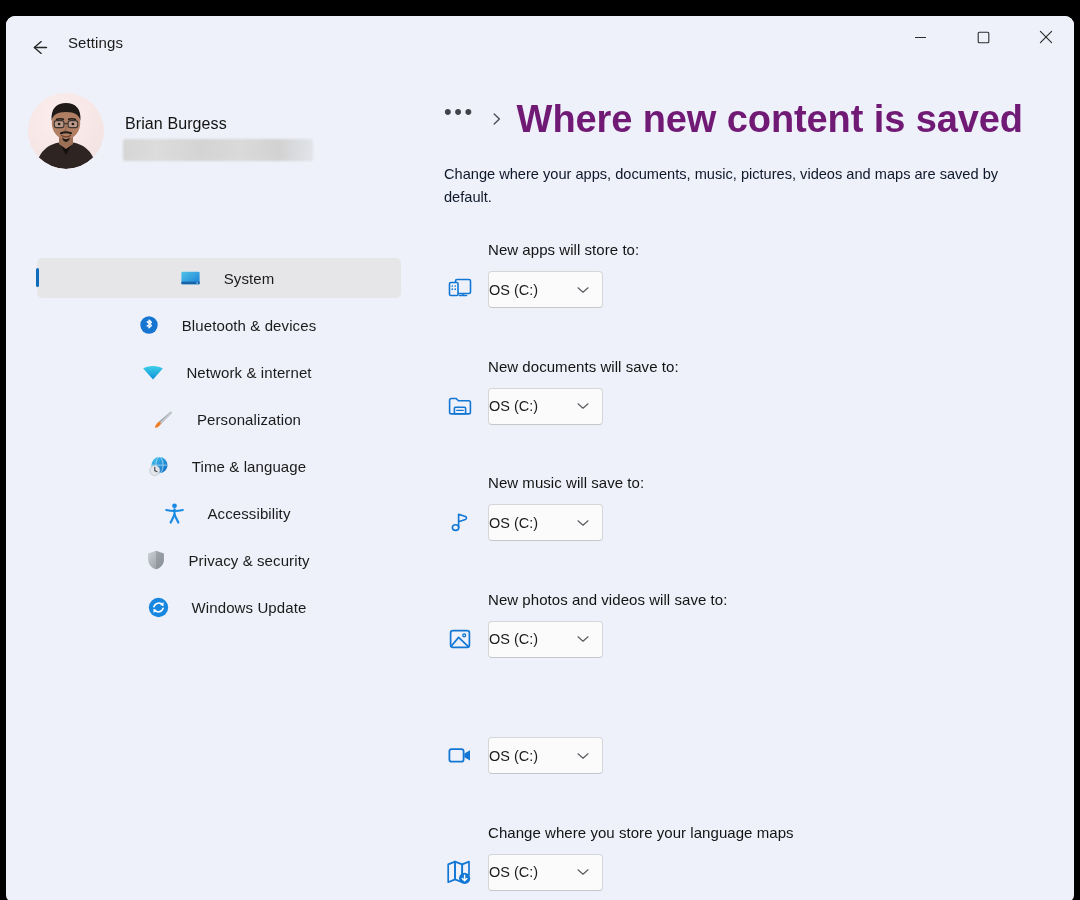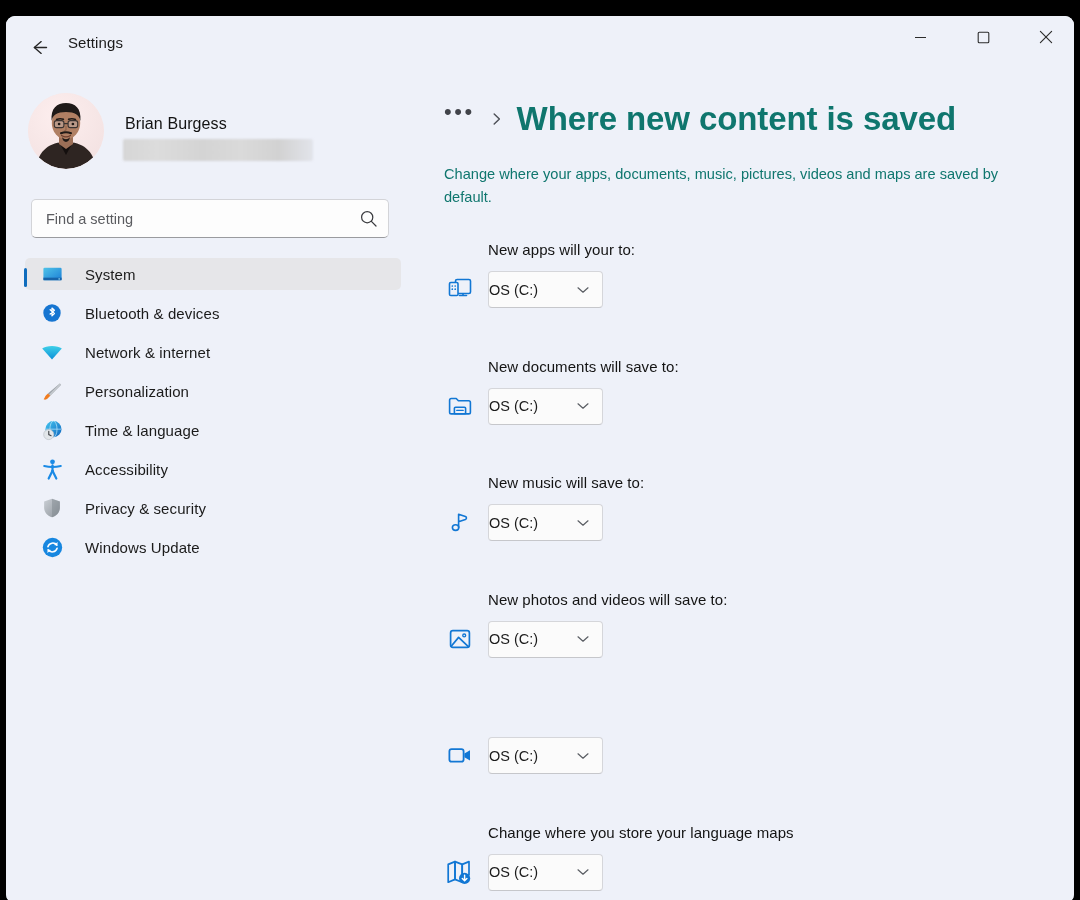--- a/index.html
+++ b/index.html
@@ -131,26 +131,27 @@
     cursor: pointer;
   }
 
   #nav-list {
     position: absolute;
     left: 0; top: 180px;
     width: 420px;
   }
   .nav-item {
     position: relative;
-    margin: 0 25px 7px 19px;
-    height: 32px;
+    margin: 0 25px 7px 31px;
+    height: 40px;
     display: flex;
     align-items: center;
     border-radius: 5px;
     cursor: pointer;
+    justify-content: center;
   }
   .nav-item.selected {
     background: #e6e6e9;
   }
   .nav-item.selected::before {
     content: "";
     position: absolute;
     left: -1px; top: 10px;
     width: 3.2px; height: 19px;
     border-radius: 2px;
@@ -192,34 +193,34 @@
     cursor: pointer;
     line-height: 1;
     position: relative;
     top: -7px;
   }
   #breadcrumb-chevron {
     margin: 0 13px 0 15px;
     display: flex; align-items: center;
   }
   #page-title {
-    font-size: 33px;
+    font-size: 38px;
     font-weight: bold;
-    color: #0f766e;
+    color: #701a75;
     letter-spacing: -.1px;
     white-space: nowrap;
   }
 
   #page-description {
     position: absolute;
     left: 18px; top: 85px;
     width: 596px;
     font-size: 14.6px;
     line-height: 23px;
-    color: #0f766e;
+    color: #0f172a;
   }
 
   #settings-rows {
     position: absolute;
     left: 0; top: 163px;
     width: 648px;
   }
   .setting-row {
     position: relative;
     height: 116.5px;
@@ -337,29 +338,20 @@
             <path d="M33.6 42.4 q4.4 3.1 8.8 0" stroke="#6d3f2e" stroke-width="1.25" fill="none" stroke-linecap="round"></path>
 
             <path d="M34 44.2 q4 4.2 8 0 q-1 4.4 -4 4.8 q-3 -0.4 -4 -4.8 Z" fill="#201a17"></path>
           </g>
         </svg>
       </div>
       <div id="profile-name">Brian Burgess</div>
       <div id="profile-email-redacted"></div>
     </div>
 
-    <div id="search-box">
-      <input id="search-input" type="text" autocomplete="off" placeholder="Find a setting" style="">
-      <div id="search-icon-wrap">
-        <svg width="19" height="19" viewBox="0 0 19 19">
-          <circle cx="8.2" cy="8.2" r="5.6" fill="none" stroke="#3a3b3f" stroke-width="1.25"></circle>
-          <line x1="12.4" y1="12.4" x2="17" y2="17" stroke="#3a3b3f" stroke-width="1.25" stroke-linecap="round"></line>
-        </svg>
-      </div>
-    </div>
 
     <div id="nav-list">
 
       <div class="nav-item selected">
         <span class="nav-icon">
           <svg width="23" height="23" viewBox="0 0 24 24">
             <defs>
                 <linearGradient id="gmon" x1="0" y1="0" x2="1" y2="1">
               <stop offset="0%" stop-color="#4fc3e8"></stop>
                   <stop offset="100%" stop-color="#1c7fd6"></stop>
@@ -486,21 +478,21 @@
         </svg>
       </span>
       <span id="page-title">Where new content is saved</span>
     </div>
 
     <div id="page-description">Change where your apps, documents, music, pictures, videos and maps are saved by default.</div>
 
     <div id="settings-rows">
 
       <div class="setting-row">
-        <div class="setting-label">New apps will your to:</div>
+        <div class="setting-label">New apps will store to:</div>
         <div class="setting-icon">
           <svg width="28" height="28" viewBox="0 0 28 28">
             <rect x="9.5" y="4.5" width="15" height="14" rx="1.6" fill="none" stroke="#1277d4" stroke-width="1.6"></rect>
             <rect x="3.5" y="7.5" width="8.5" height="13" rx="1.3" fill="#eef1f9" stroke="#1277d4" stroke-width="1.6"></rect>
             <circle cx="6.3" cy="11" r=".85" fill="#1277d4"></circle>
             <circle cx="9.2" cy="11" r=".85" fill="#1277d4"></circle>
             <circle cx="6.3" cy="14.2" r=".85" fill="#1277d4"></circle>
             <circle cx="9.2" cy="14.2" r=".85" fill="#1277d4"></circle>
             <line x1="13.5" y1="20.5" x2="20.5" y2="20.5" stroke="#1277d4" stroke-width="1.6" stroke-linecap="round"></line>
             <line x1="17" y1="18.5" x2="17" y2="20.5" stroke="#1277d4" stroke-width="1.6"></line>

